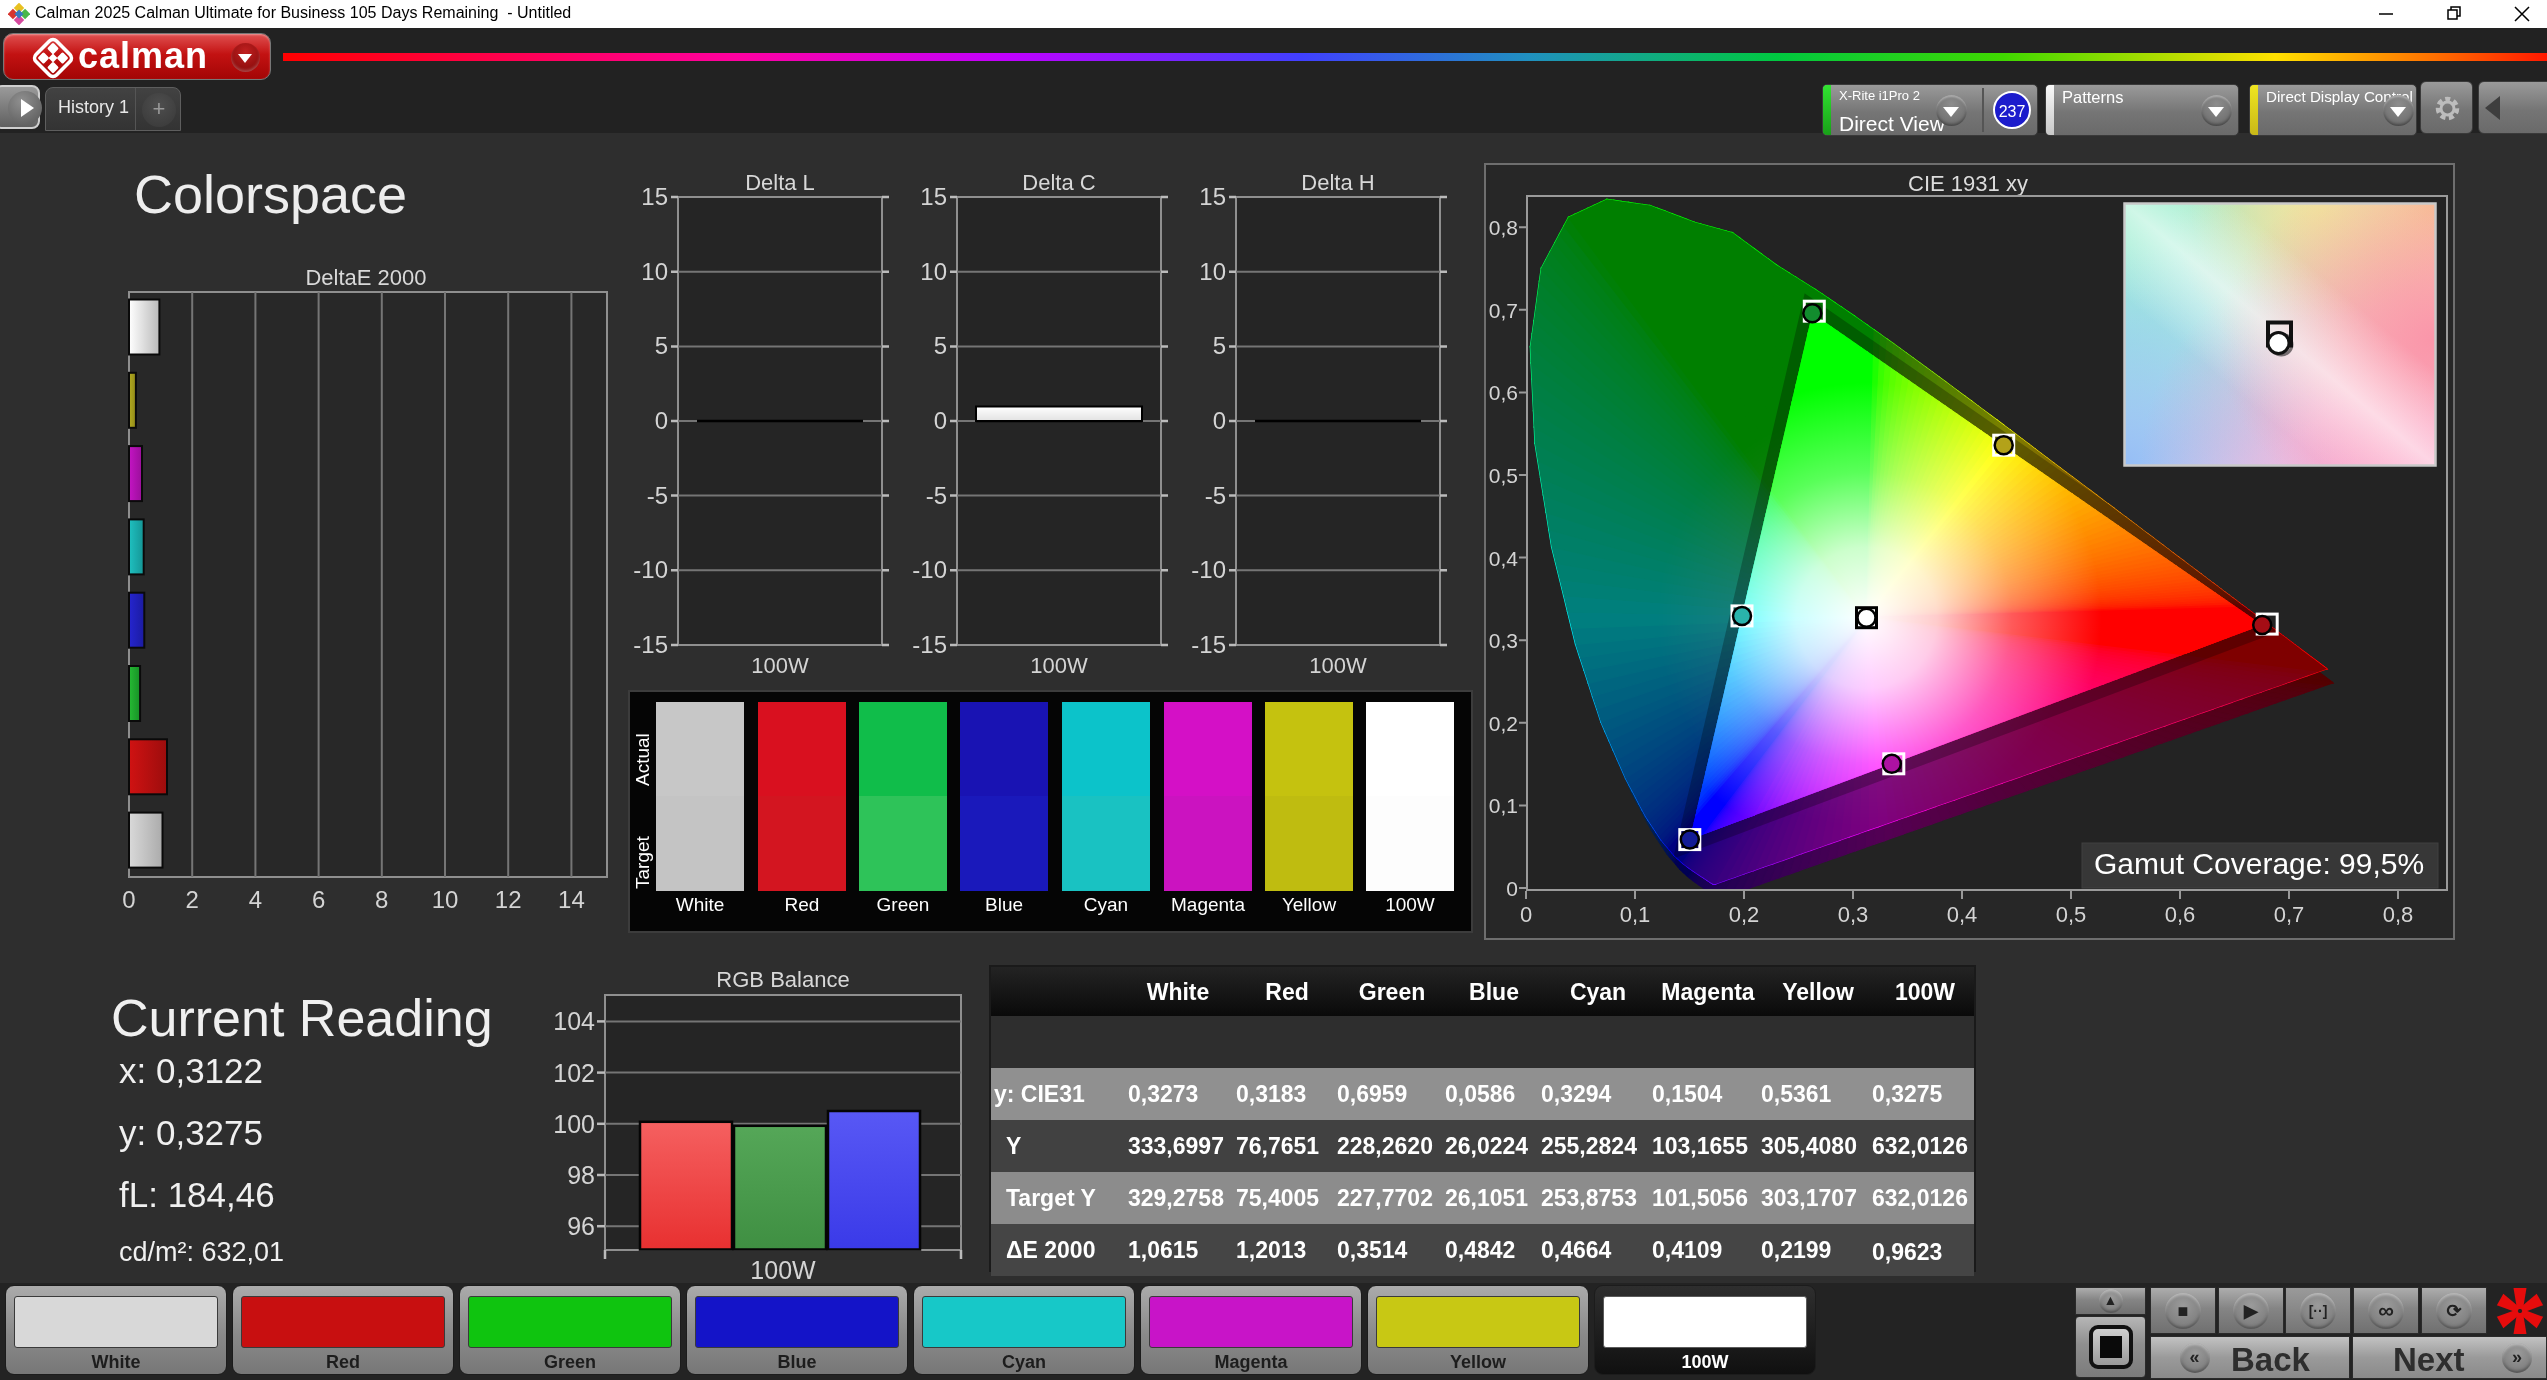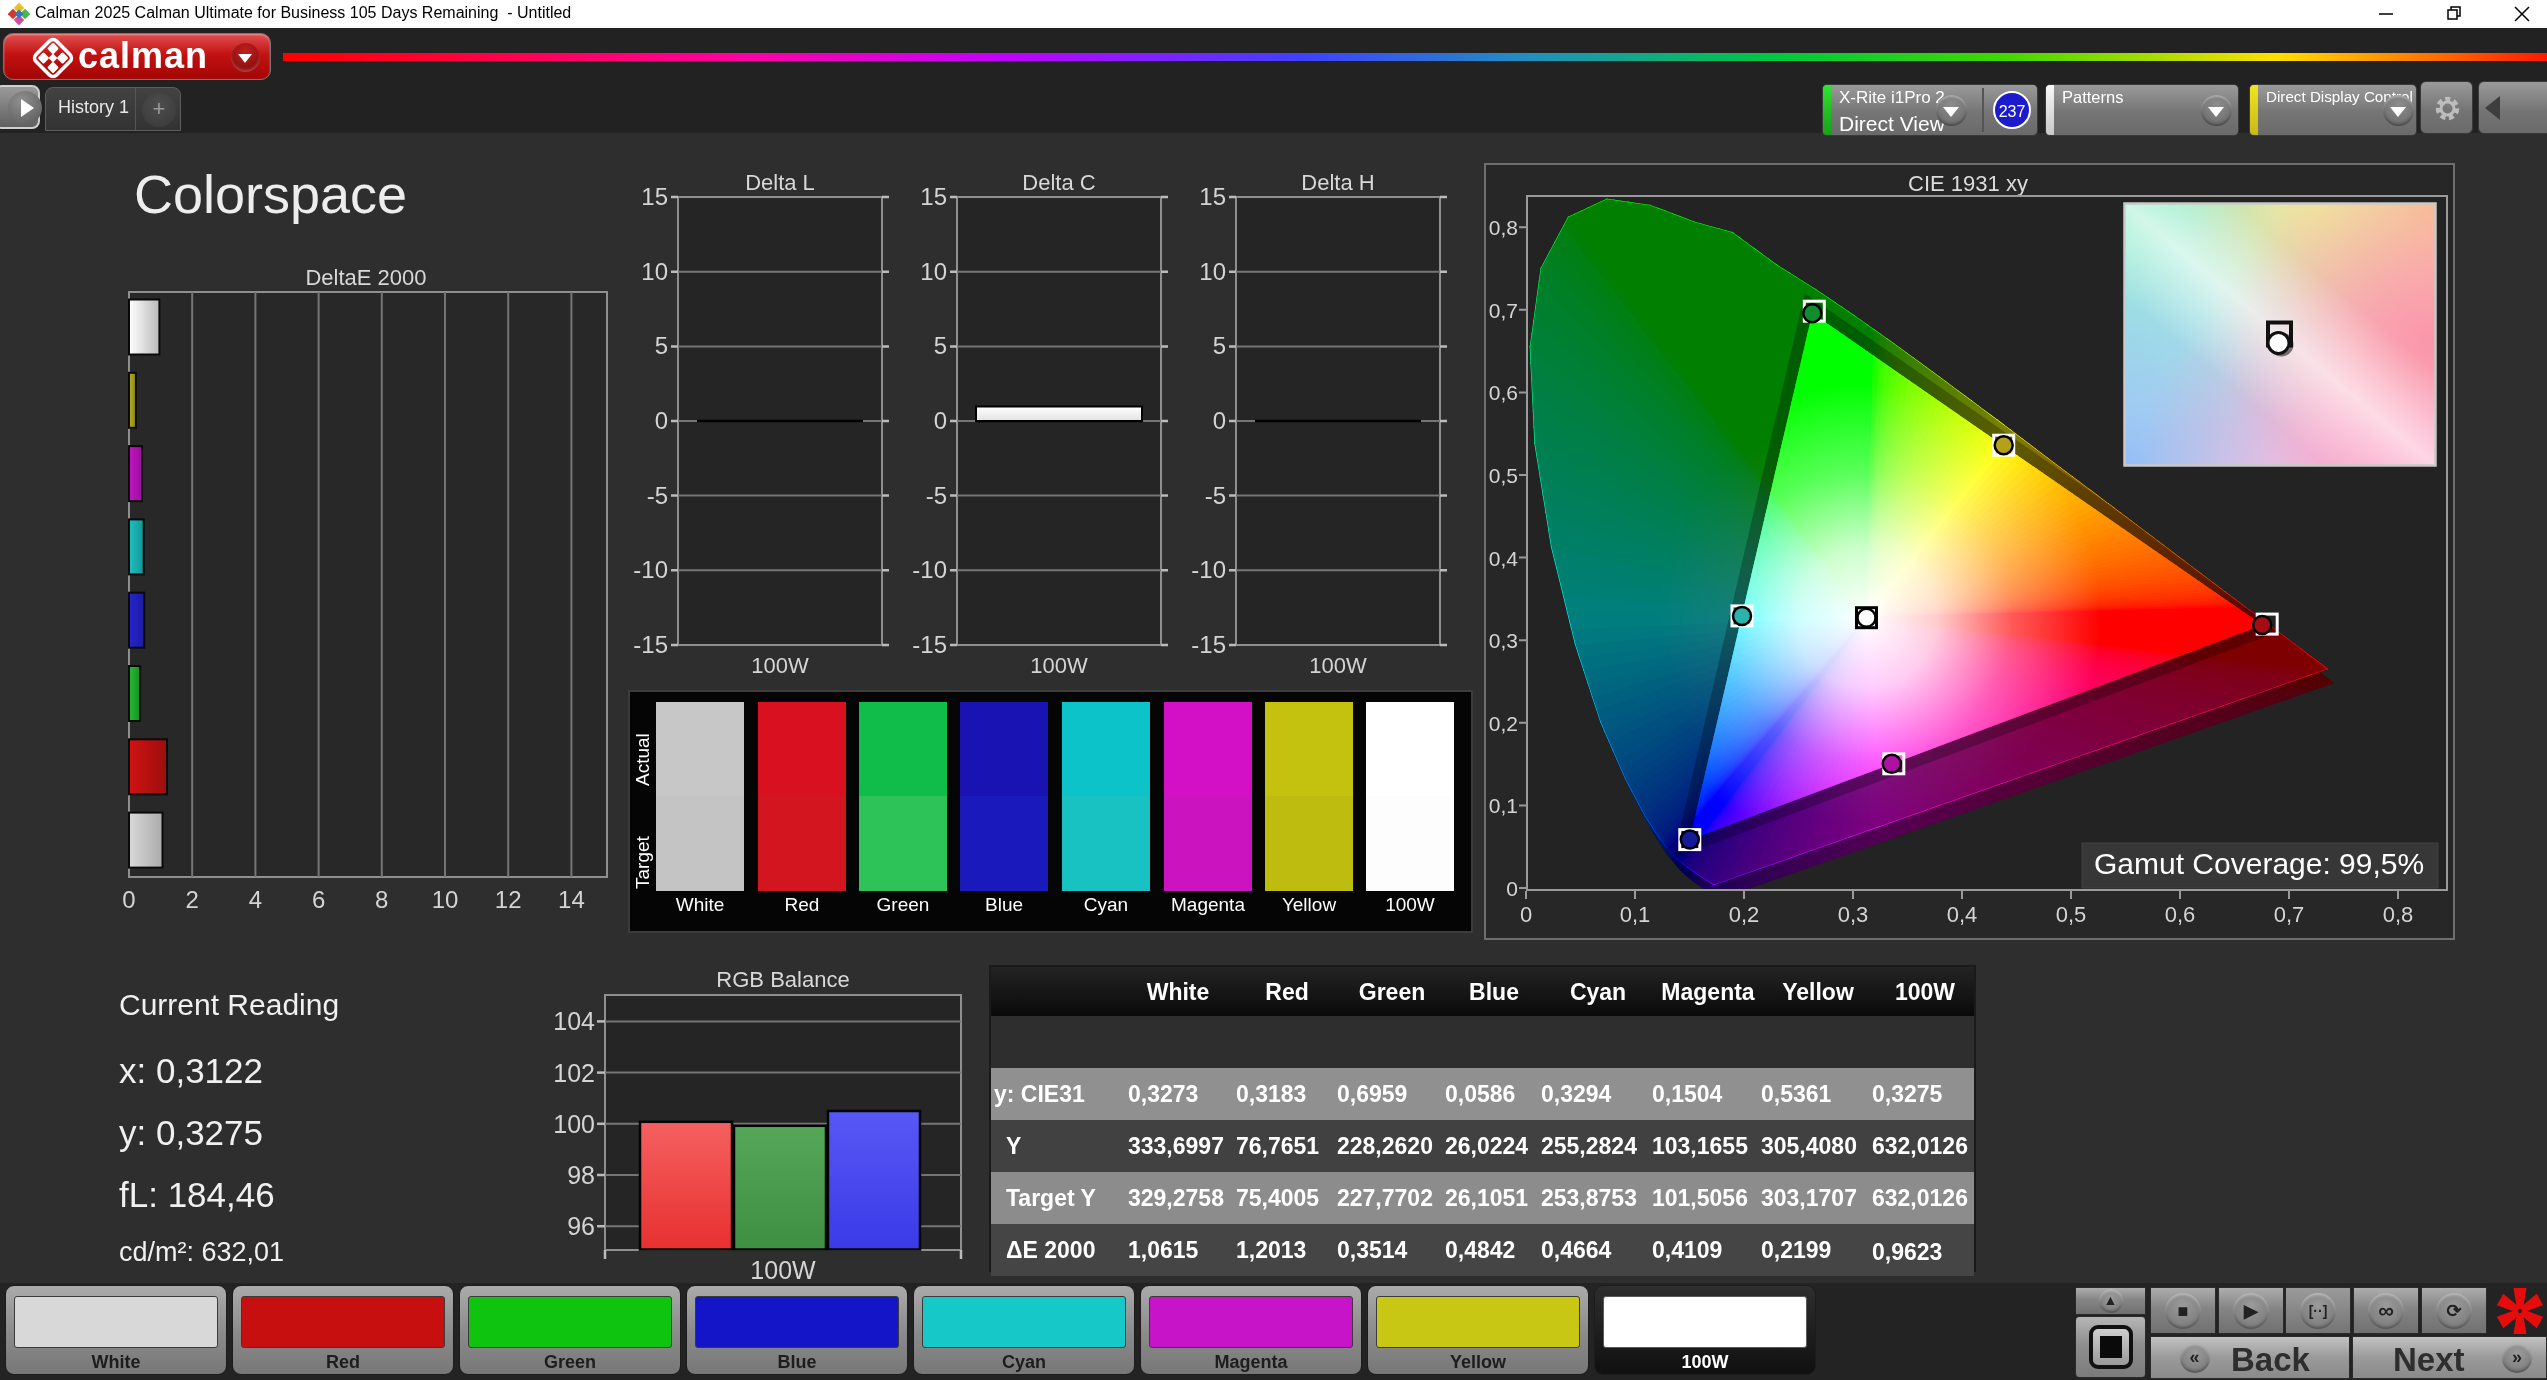--- a/index.html
+++ b/index.html
@@ -51,21 +51,21 @@
       <div style="position:absolute;left:13px;top:8px;width:0;height:0;border-top:9px solid transparent;border-bottom:9px solid transparent;border-left:13px solid #fff"></div>
     </div>
   </div>
 <div style="position:absolute;left:45px;top:87px;width:136px;height:44px;background:linear-gradient(#424242,#333);border:1px solid #5e5e5e;border-radius:8px 8px 0 0">
     <div style="position:absolute;left:12px;top:9px;font-size:18px;color:#e8e8e8">History 1</div>
     <div style="position:absolute;left:89px;top:0;width:1px;height:100%;background:#555"></div>
     <div style="position:absolute;left:96px;top:5px;width:34px;height:34px;border-radius:50%;background:radial-gradient(circle at 50% 35%,#4e4e4e,#383838);color:#999;font-size:22px;line-height:32px;text-align:center">+</div>
   </div>
 <div style="position:absolute;left:1822px;top:84px;width:216px;height:52px;background:linear-gradient(#9a9a9a,#757575 55%,#6a6a6a);border:1px solid #3a3a3a;border-radius:5px;overflow:hidden">
     <div style="position:absolute;left:0;top:0;width:8px;height:100%;background:linear-gradient(#31e431,#18a018)"></div>
-    <div style="position:absolute;left:16px;top:3px;font-size:17px;color:#fff;white-space:nowrap">X-Rite i1Pro 2</div>
+    <div style="position:absolute;left:16px;top:3px;font-size:13px;color:#fff;white-space:nowrap">X-Rite i1Pro 2</div>
     <div style="position:absolute;left:16px;top:27px;font-size:21px;color:#fff;white-space:nowrap">Direct View</div>
     <div style="position:absolute;left:113px;top:10px;width:31px;height:31px;border-radius:50%;background:radial-gradient(circle at 50% 30%,#8d8d8d,#666);box-shadow:inset 0 2px 2px rgba(255,255,255,.35), inset 0 -2px 3px rgba(0,0,0,.35)">
       <div style="position:absolute;left:7px;top:12px;width:0;height:0;border-left:8.5px solid transparent;border-right:8.5px solid transparent;border-top:10px solid #fff"></div>
     </div>
   </div>
 <div style="position:absolute;left:1982px;top:88px;width:2px;height:44px;background:#555"></div>
 <div style="position:absolute;left:1993px;top:91px;width:38px;height:38px;border-radius:50%;background:#1c1ccc;border:2.5px solid #fff;color:#fff;font-size:16px;line-height:38px;text-align:center">237</div>
 <div style="position:absolute;left:2045px;top:84px;width:194px;height:52px;background:linear-gradient(#9a9a9a,#757575 55%,#6a6a6a);border:1px solid #3a3a3a;border-radius:5px;overflow:hidden">
     <div style="position:absolute;left:0;top:0;width:8px;height:100%;background:linear-gradient(#f8f8f8,#c8c8c8)"></div>
     <div style="position:absolute;left:16px;top:3px;font-size:16.5px;color:#fff;white-space:nowrap">Patterns</div>
@@ -85,21 +85,21 @@
       <g fill="#bdbdbd">
         <circle cx="15.5" cy="15.5" r="9" fill="none" stroke="#bdbdbd" stroke-width="5.5" stroke-dasharray="4.7 3.3"></circle>
         <circle cx="15.5" cy="15.5" r="6.5" fill="none" stroke="#bdbdbd" stroke-width="3"></circle>
       </g>
     </svg>
   </div>
 <div style="position:absolute;left:2478px;top:81px;width:75px;height:53px;background:linear-gradient(#9a9a9a,#757575 55%,#6a6a6a);border:1px solid #3a3a3a;border-radius:6px">
     <div style="position:absolute;left:6px;top:14px;width:0;height:0;border-top:12px solid transparent;border-bottom:12px solid transparent;border-right:15px solid #3e3e3e"></div>
   </div>
 <div style="position:absolute;left:134px;top:163px;font-size:54px;color:#ededed">Colorspace</div>
-<div style="position:absolute;left:119px;top:988px;font-size:30px;color:#f0f0f0">Current Reading</div>
+<div style="position:absolute;left:111px;top:988px;font-size:52px;color:#f0f0f0">Current Reading</div>
 <div style="position:absolute;left:119px;top:1051px;font-size:35px;color:#f0f0f0">x: 0,3122</div>
 <div style="position:absolute;left:119px;top:1113px;font-size:35px;color:#f0f0f0">y: 0,3275</div>
 <div style="position:absolute;left:119px;top:1175px;font-size:35px;color:#f0f0f0">fL: 184,46</div>
 <div style="position:absolute;left:119px;top:1237px;font-size:27px;color:#f0f0f0">cd/m²: 632,01</div>
 <svg style="position:absolute;left:100px;top:255px" width="540" height="670" viewBox="100 255 540 670">
     <text x="366" y="285" font-size="22" fill="#d8d8d8" text-anchor="middle">DeltaE 2000</text>
     <rect x="129" y="292" width="478" height="585" fill="#282828" stroke="#8f8f8f" stroke-width="2"></rect>
     <path d="M192.2 292 L192.2 877 M255.4 292 L255.4 877 M318.6 292 L318.6 877 M381.8 292 L381.8 877 M445.0 292 L445.0 877 M508.2 292 L508.2 877 M571.4 292 L571.4 877" stroke="#757575" stroke-width="2" fill="none"></path>
     <text x="129.0" y="908" font-size="24" fill="#d4d4d4" text-anchor="middle">0</text>
     <text x="192.2" y="908" font-size="24" fill="#d4d4d4" text-anchor="middle">2</text>

